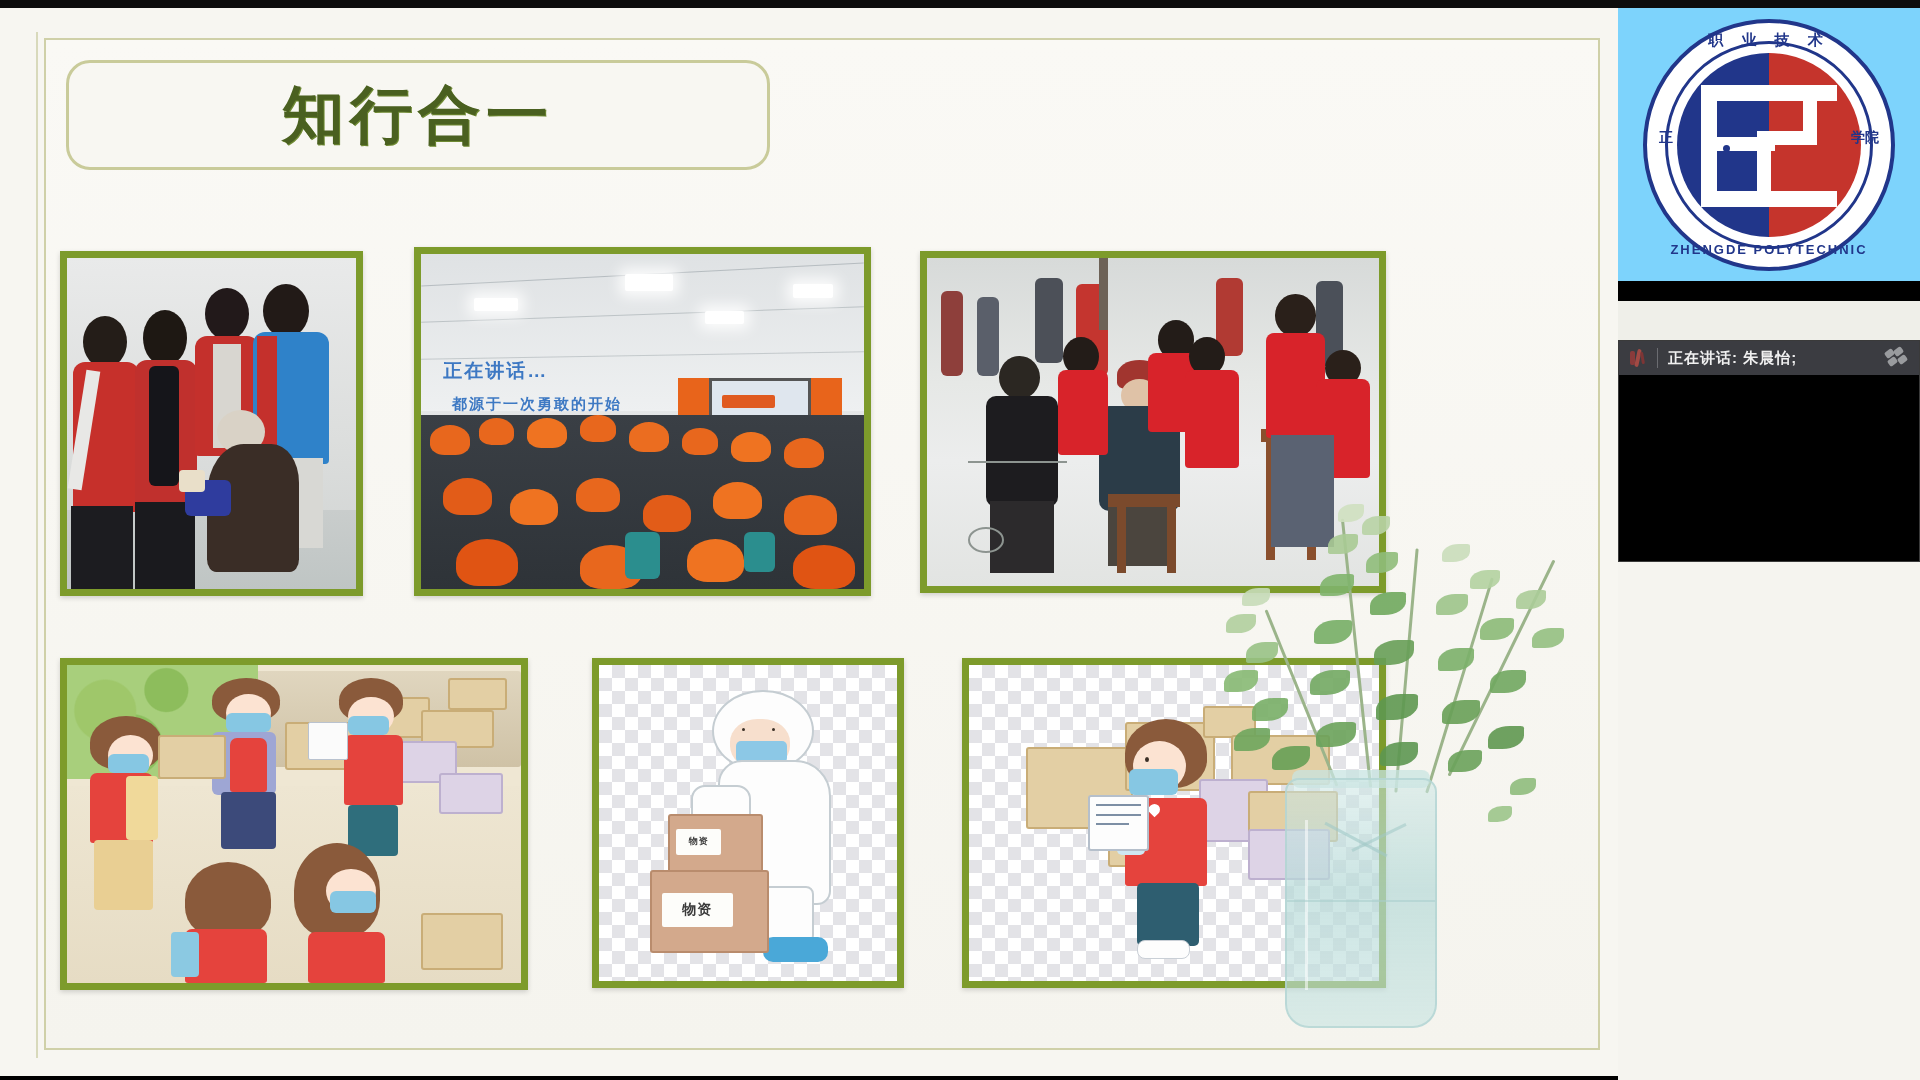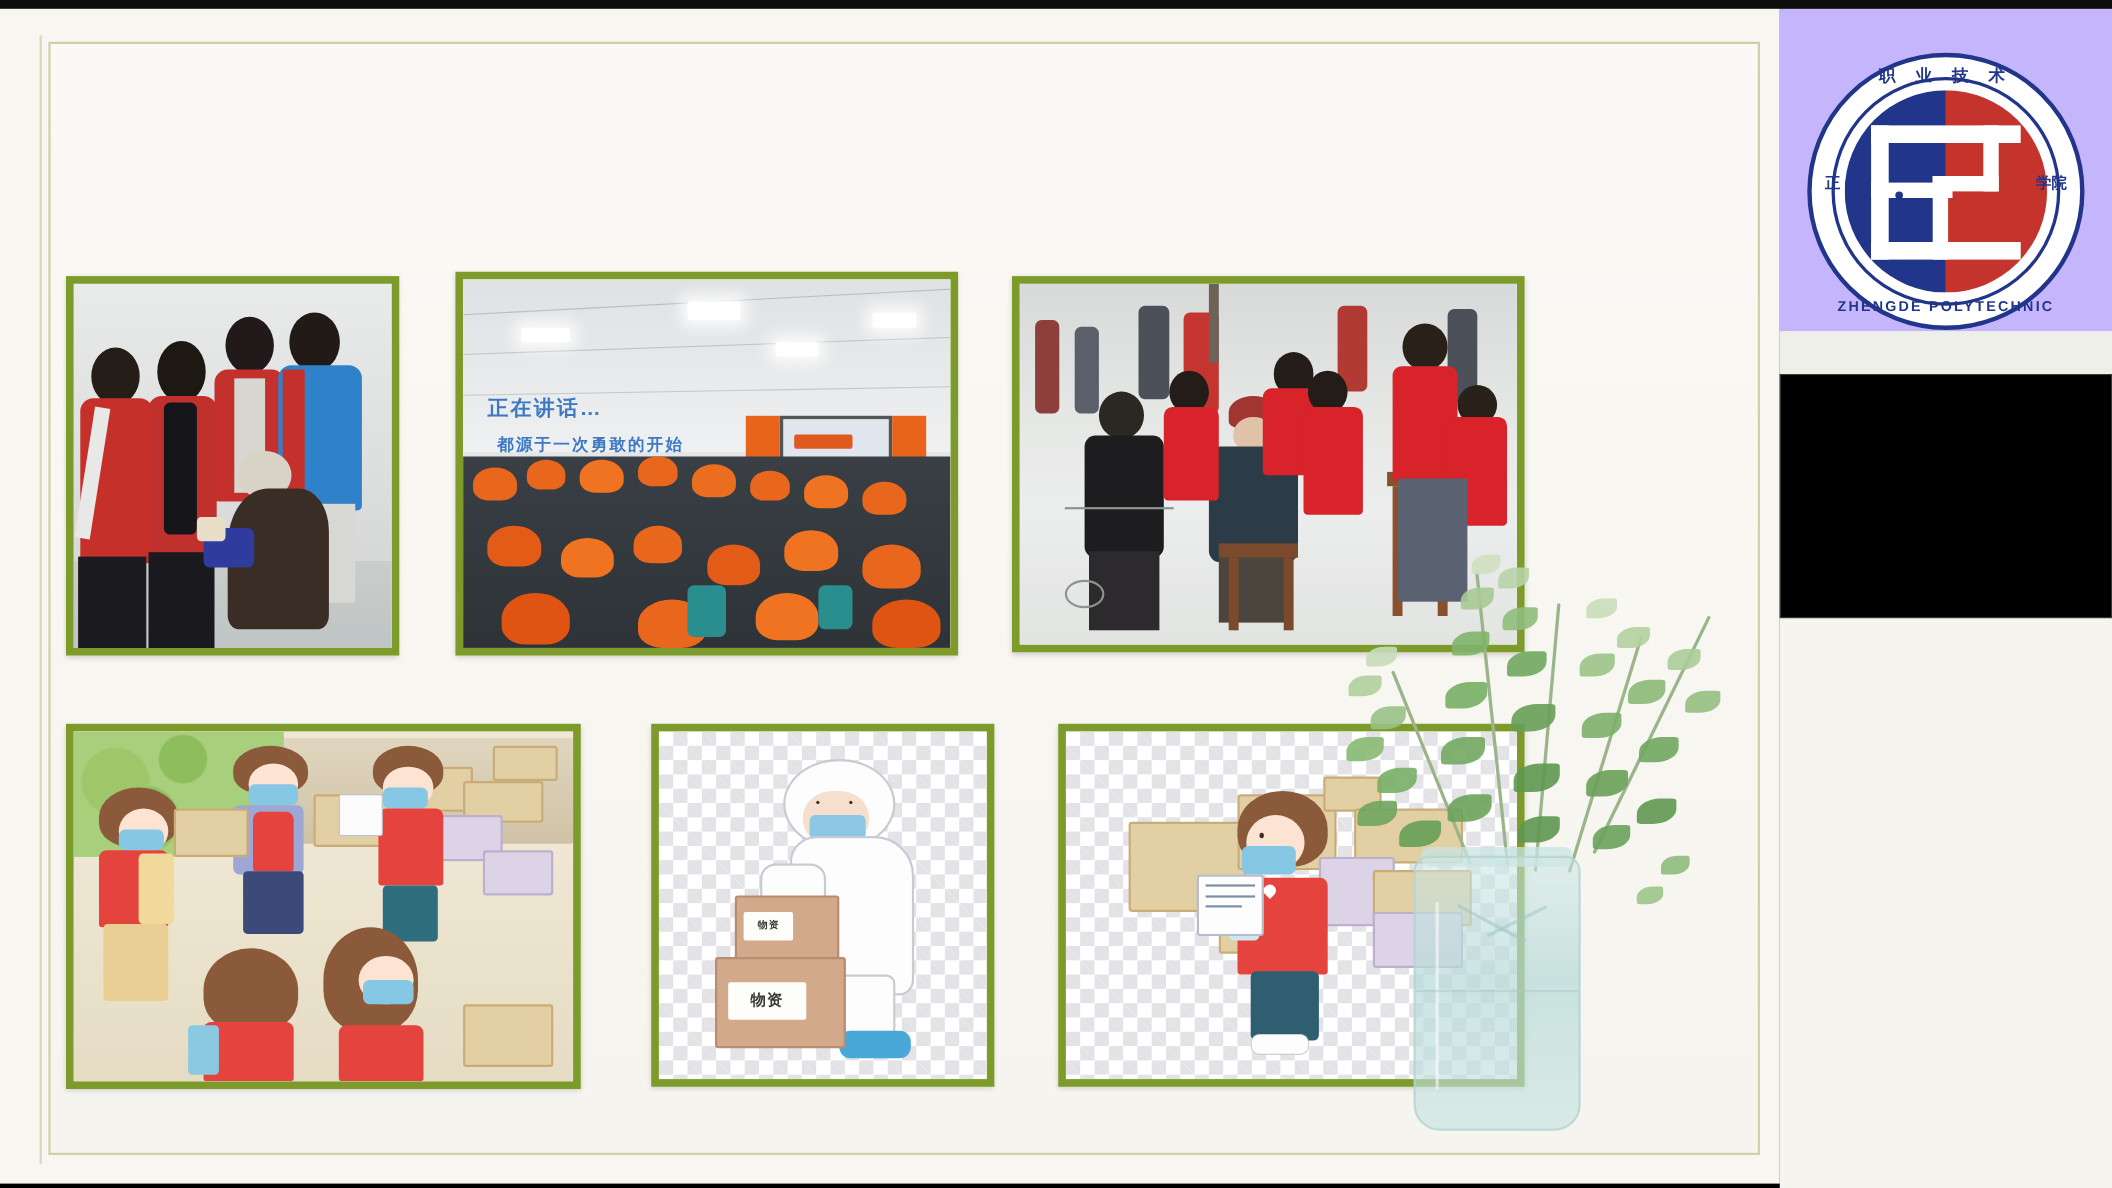--- a/index.html
+++ b/index.html
@@ -133,22 +133,22 @@
     background:rgba(200,228,226,.75); border-radius:8px;
   }
   .leaf {
     position:absolute; border-radius:60% 10% 60% 10%;
     background:#7aa860; opacity:.9;
   }
   .stem { position:absolute; background:#9bb48a; border-radius:2px; }
 
   
   .logo-panel {
-    position:absolute; left:1618px; top:8px; width:302px; height:331px;
-    background:#c4b5fd;
+    position:absolute; left:1618px; top:8px; width:302px; height:273px;
+    background:#7dd3fc;
     display:flex; align-items:center; justify-content:center;
   }
   .logo-circle { position:relative; width:252px; height:252px; }
   .ring-outer {
     position:absolute; inset:0; border-radius:50%;
     border:4px solid #21368a; background:#fff;
   }
   .ring-inner {
     position:absolute; inset:22px; border-radius:50%;
     border:3px solid #21368a;
@@ -252,20 +252,23 @@
 <body>
 
 <div id="screen">
 
   <div class="top-strip"></div>
 
   <div class="slide">
     <div class="slide-edge-line"></div>
     <div class="slide-inner-frame"></div>
 
+    <div class="title-pill">
+      <div class="title-text">知行合一</div>
+    </div>
 
     <div class="photo p1">
       <div class="ph-inner">
         <div class="bg"></div>
 
         <div style="position:absolute;left:0;bottom:0;width:100%;height:24%;background:linear-gradient(180deg,#c9cdcc,#bfc5c4);"></div>
 
         <div class="head" style="left:16px;top:58px;width:44px;height:52px;background:#241d18;"></div>
         <div style="position:absolute;left:6px;top:104px;width:66px;height:150px;background:#c6302b;border-radius:12px 12px 4px 4px;"></div>
         <div style="position:absolute;left:10px;top:112px;width:14px;height:120px;background:#e8e8e6;transform:rotate(9deg);"></div>
@@ -563,18 +566,33 @@
       <div class="cn-arc">职 业 技 术</div>
       <div class="cn-left">正</div>
       <div class="cn-right">学院</div>
       <div class="en-arc">ZHENGDE POLYTECHNIC</div>
     </div>
   </div>
 
   <div class="right-white-top"></div>
 
   <div class="video-panel">
+    <div class="video-header">
+      <div class="vh-icon-left">
+        <div style="position:absolute;left:3px;top:3px;width:5px;height:14px;background:#8a3b3b;border-radius:2px;"></div>
+        <div style="position:absolute;left:9px;top:1px;width:4px;height:18px;background:#a24a44;border-radius:2px;transform:rotate(12deg);"></div>
+        <div style="position:absolute;left:14px;top:4px;width:3px;height:12px;background:#7d3535;border-radius:2px;transform:rotate(-10deg);"></div>
+      </div>
+      <div class="vh-divider"></div>
+      <div class="vh-title">正在讲话: 朱晨怡;</div>
+      <div class="vh-icon-right">
+        <span style="left:0;top:2px;width:9px;height:7px;transform:rotate(-38deg);"></span>
+        <span style="left:9px;top:0;width:9px;height:7px;transform:rotate(-38deg);"></span>
+        <span style="left:3px;top:10px;width:9px;height:7px;transform:rotate(-38deg);"></span>
+        <span style="left:13px;top:8px;width:9px;height:7px;transform:rotate(-38deg);"></span>
+      </div>
+    </div>
 
   </div>
 
   <div class="right-filler"></div>
 
 </div>
 
 </body></html>

